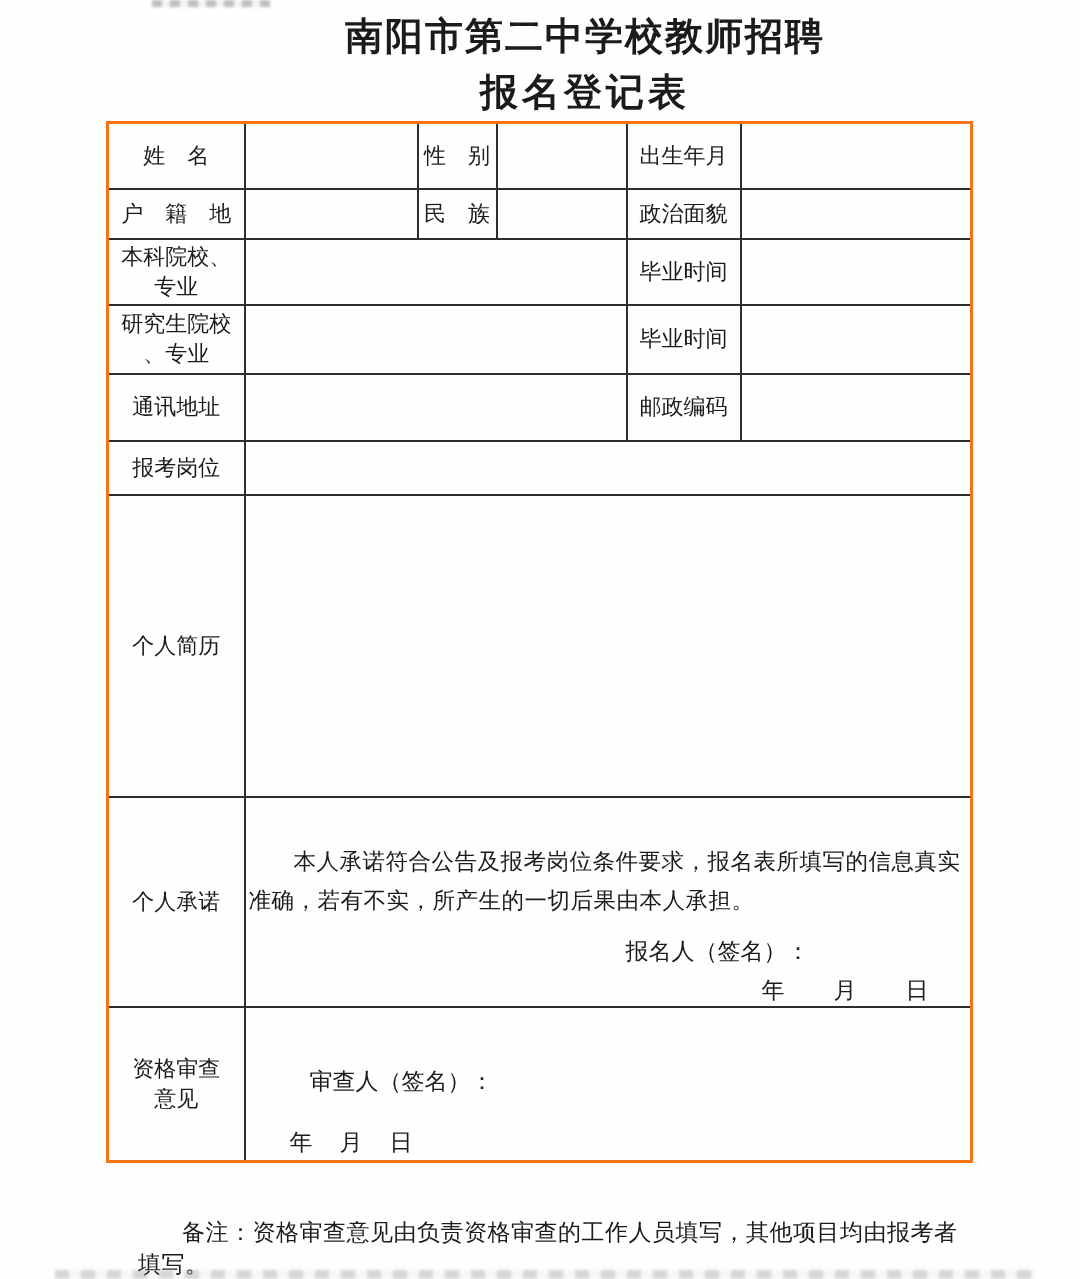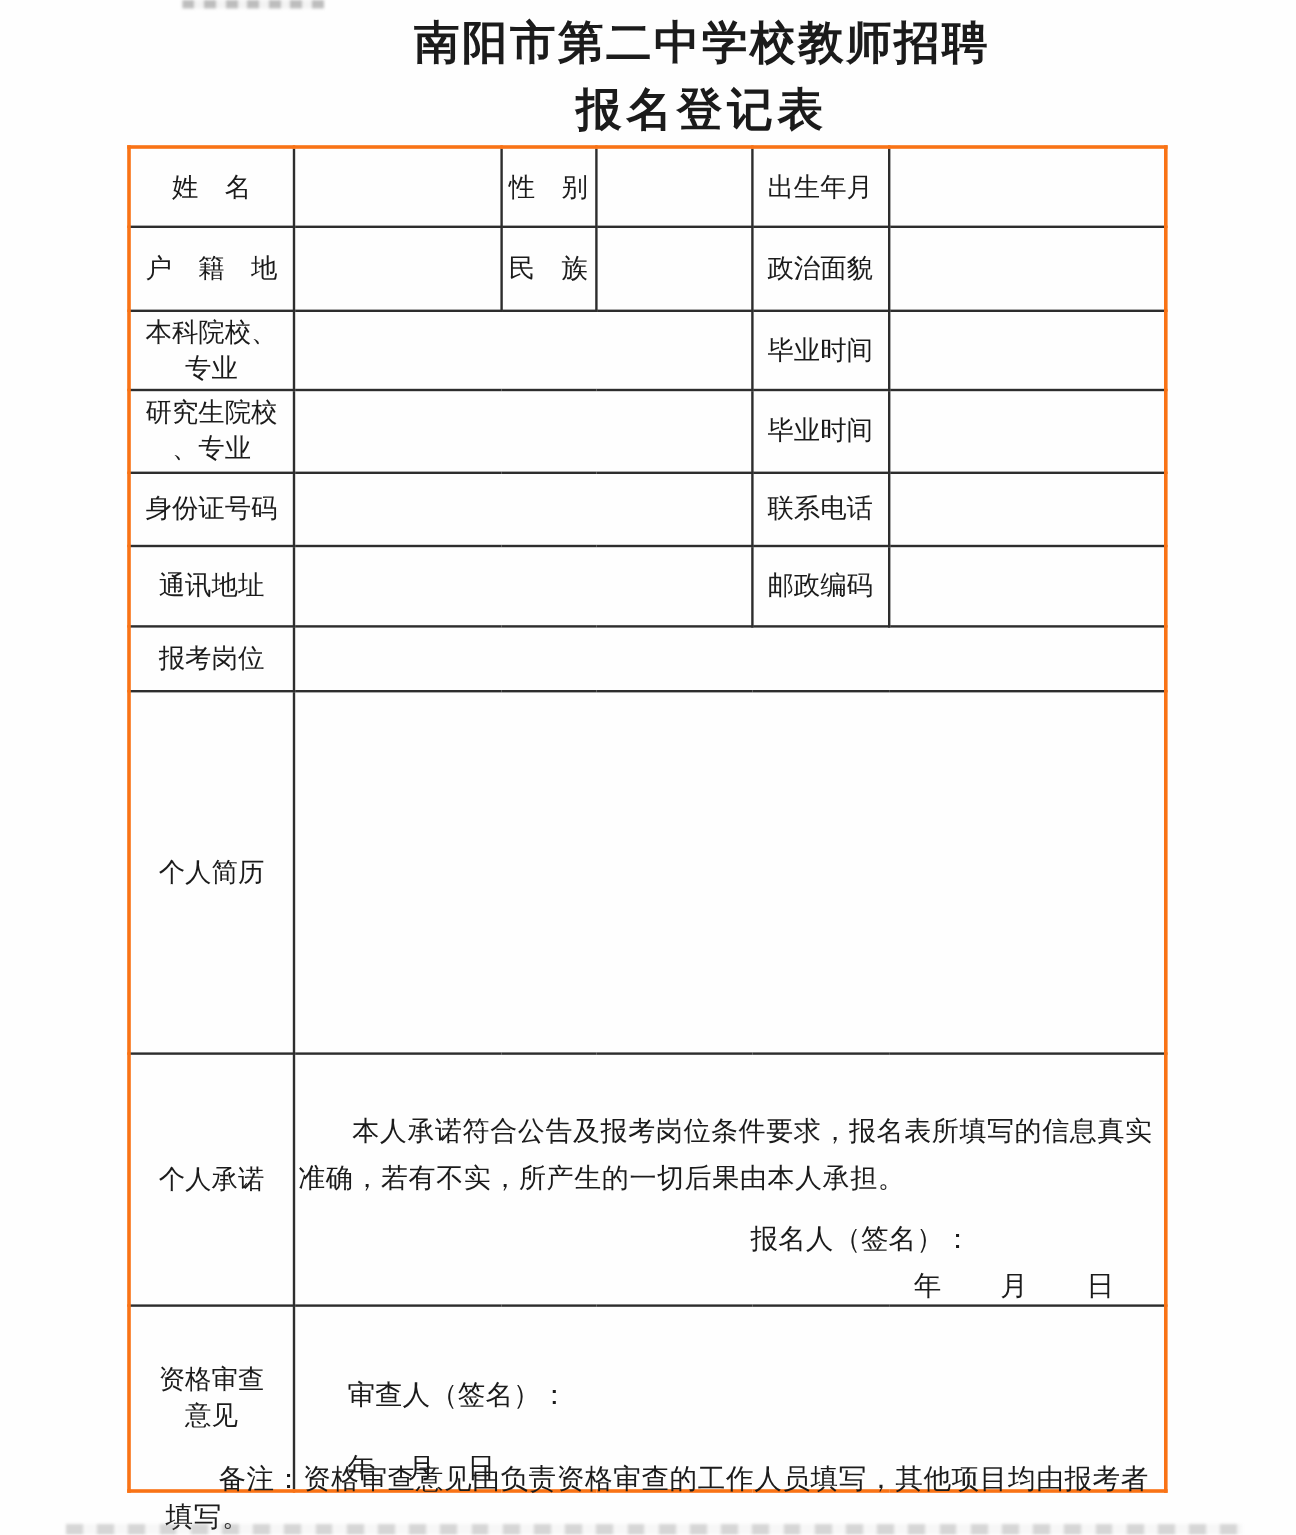--- a/index.html
+++ b/index.html
@@ -53,21 +53,21 @@
   }
   table.reg th.lbl {
     text-align: center; vertical-align: middle;
     white-space: pre-line;
     line-height: 30px;
     padding: 2px;
   }
   td.blank { background: transparent; }
 
   tr.r1  { height: 66px; }
-  tr.r2  { height: 70px; }
+  tr.r2  { height: 50px; }
   tr.r3  { height: 64px; }
   tr.r4  { height: 69px; }
   tr.r5  { height: 61px; }
   tr.r6  { height: 67px; margin-top: 20px; }
   tr.r7  { height: 54px; }
   tr.r8  { height: 302px; }
   tr.r9  { height: 210px; }
   tr.r10 { height: 155px; }
 
   td.rich { vertical-align: top; }
@@ -78,21 +78,21 @@
     margin: 44px 3px 2px 3px;
     letter-spacing: .5px;
   }
   .pledge-sign {
     font-size: 23px; margin: 16px 0 0 380px;
   }
   .pledge-date {
     font-size: 23px; margin: 8px 0 0 516px; letter-spacing: 1px;
   }
   .review-sign {
-    font-size: 23px; margin: 58px 0 0 44px;
+    font-size: 23px; margin: 58px 0 0 64px;
   }
   .review-date {
     font-size: 23px; margin: 30px 0 0 44px; letter-spacing: 2px;
   }
 
   .note {
     position: absolute; left: 138px; top: 1216px; width: 826px;
     font-size: 23px; line-height: 32px; text-indent: 44px;
     letter-spacing: .5px;
   }
@@ -145,26 +145,20 @@
   </tr>
 
   <tr class="r4">
     <th class="lbl">研究生院校
 、专业</th>
     <td class="blank" colspan="3"></td>
     <th class="lbl">毕业时间</th>
     <td class="blank"></td>
   </tr>
 
-  <tr class="r5">
-    <th class="lbl">身份证号码</th>
-    <td class="blank" colspan="3"></td>
-    <th class="lbl">联系电话</th>
-    <td class="blank"></td>
-  </tr>
 
   <tr class="r6">
     <th class="lbl">通讯地址</th>
     <td class="blank" colspan="3"></td>
     <th class="lbl">邮政编码</th>
     <td class="blank"></td>
   </tr>
 
   <tr class="r7">
     <th class="lbl">报考岗位</th>

